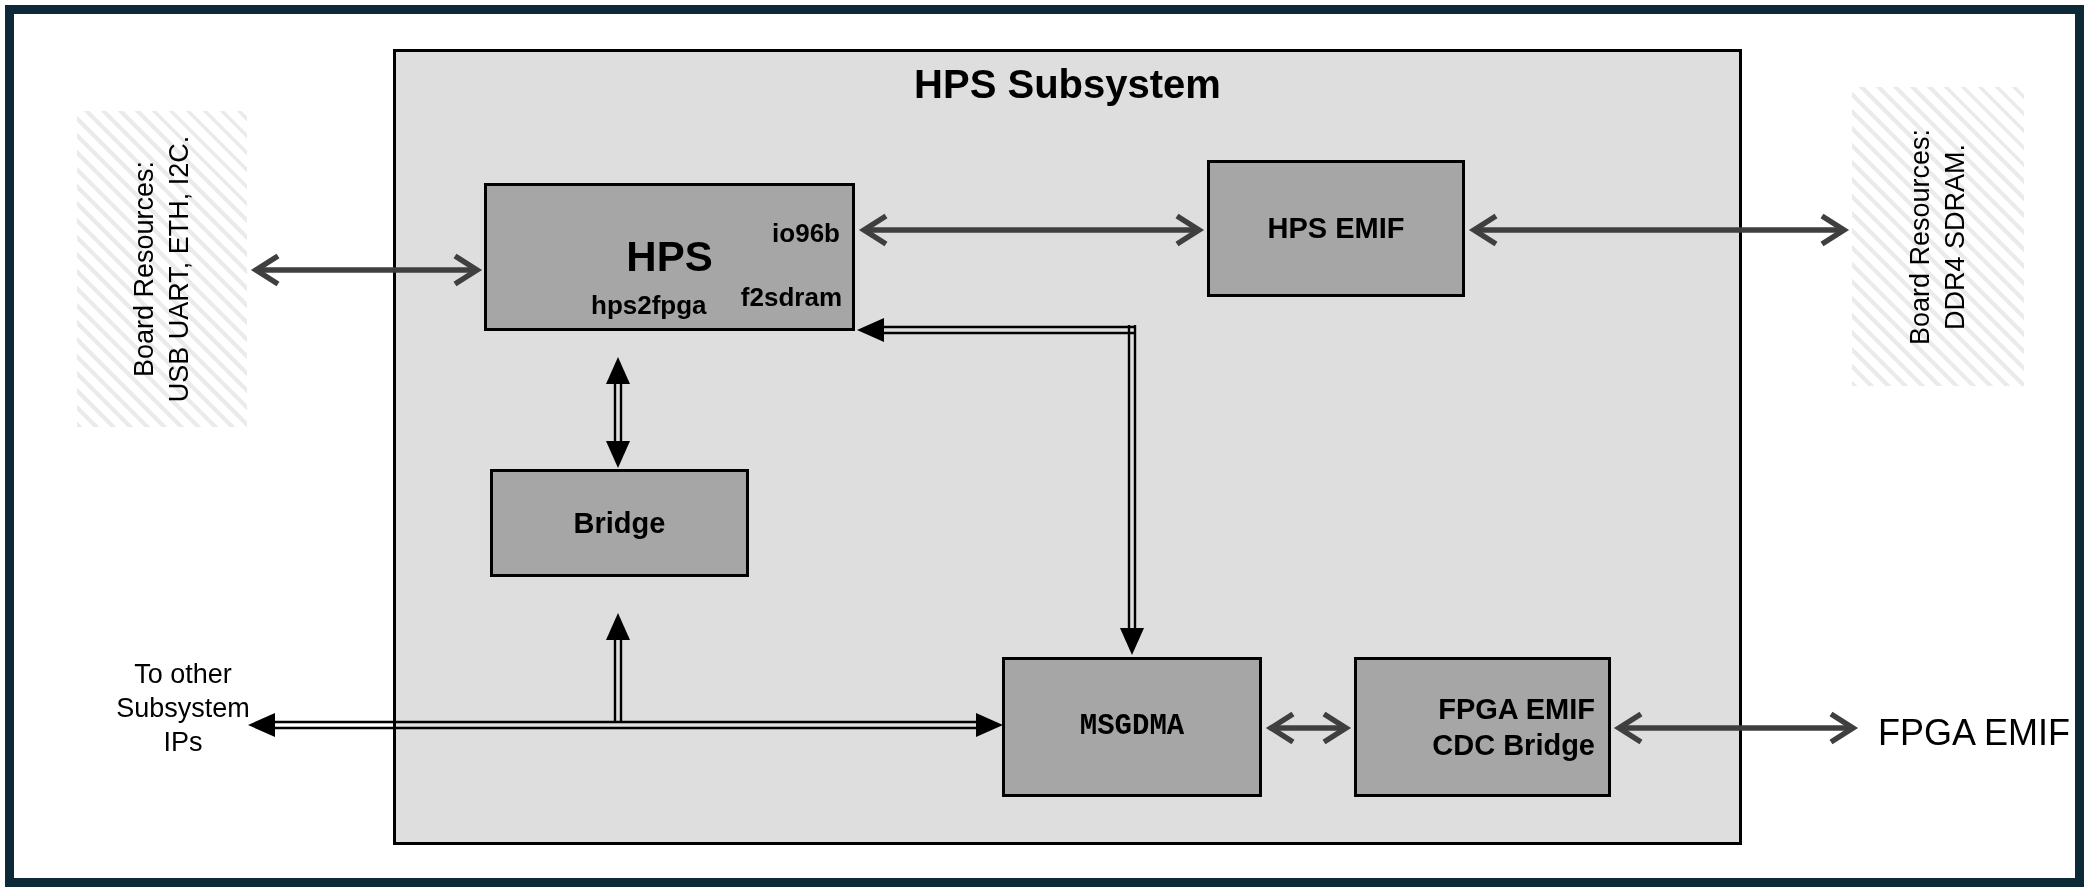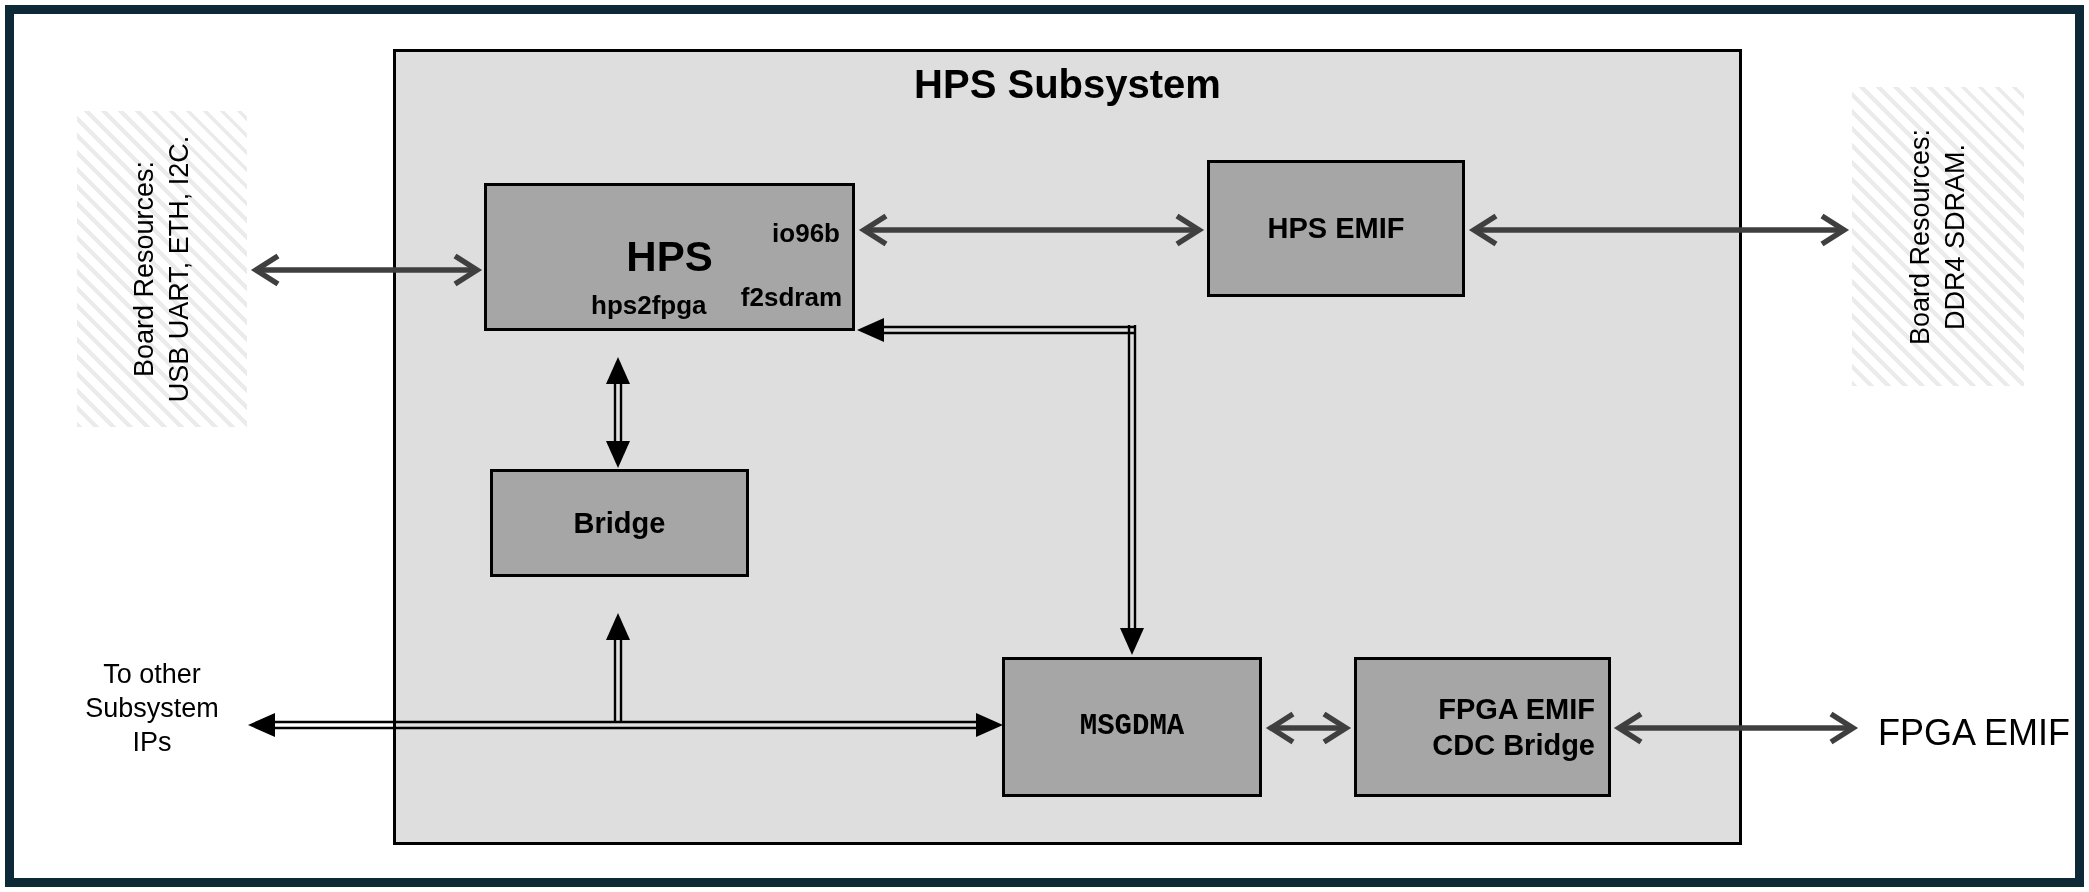--- a/index.html
+++ b/index.html
@@ -24,21 +24,21 @@
   .port-hps2fpga{left:104px;bottom:10px;}
   .port-f2sdram{right:10px;bottom:18px;margin-top:32px;}
   .hatch{position:absolute;
          background:repeating-linear-gradient(45deg,#ebebeb 0 4px,#ffffff 4px 12px);}
   .hatch-left{left:77px;top:111px;width:170px;height:316px;}
   .hatch-right{left:1852px;top:87px;width:172px;height:299px;}
   .vtext{position:absolute;left:50%;top:50%;
          transform:translate(-50%,-50%) rotate(-90deg);
          font-size:27px;line-height:1.3;text-align:center;white-space:nowrap;}
   .vtext span{display:block;}
-  .label-left{position:absolute;left:72px;top:658px;width:160px;
+  .label-left{position:absolute;left:103px;top:658px;width:160px;
               text-align:center;font-size:27px;line-height:1.25;}
   .label-left span{display:block;}
   .label-fpga-emif{position:absolute;left:1878px;top:712px;width:200px;
                    font-size:36px;}
   svg.wires{position:absolute;left:0;top:0;z-index:5;pointer-events:none;}
 </style>
 </head>
 <body>
 
 <div class="frame"></div>

